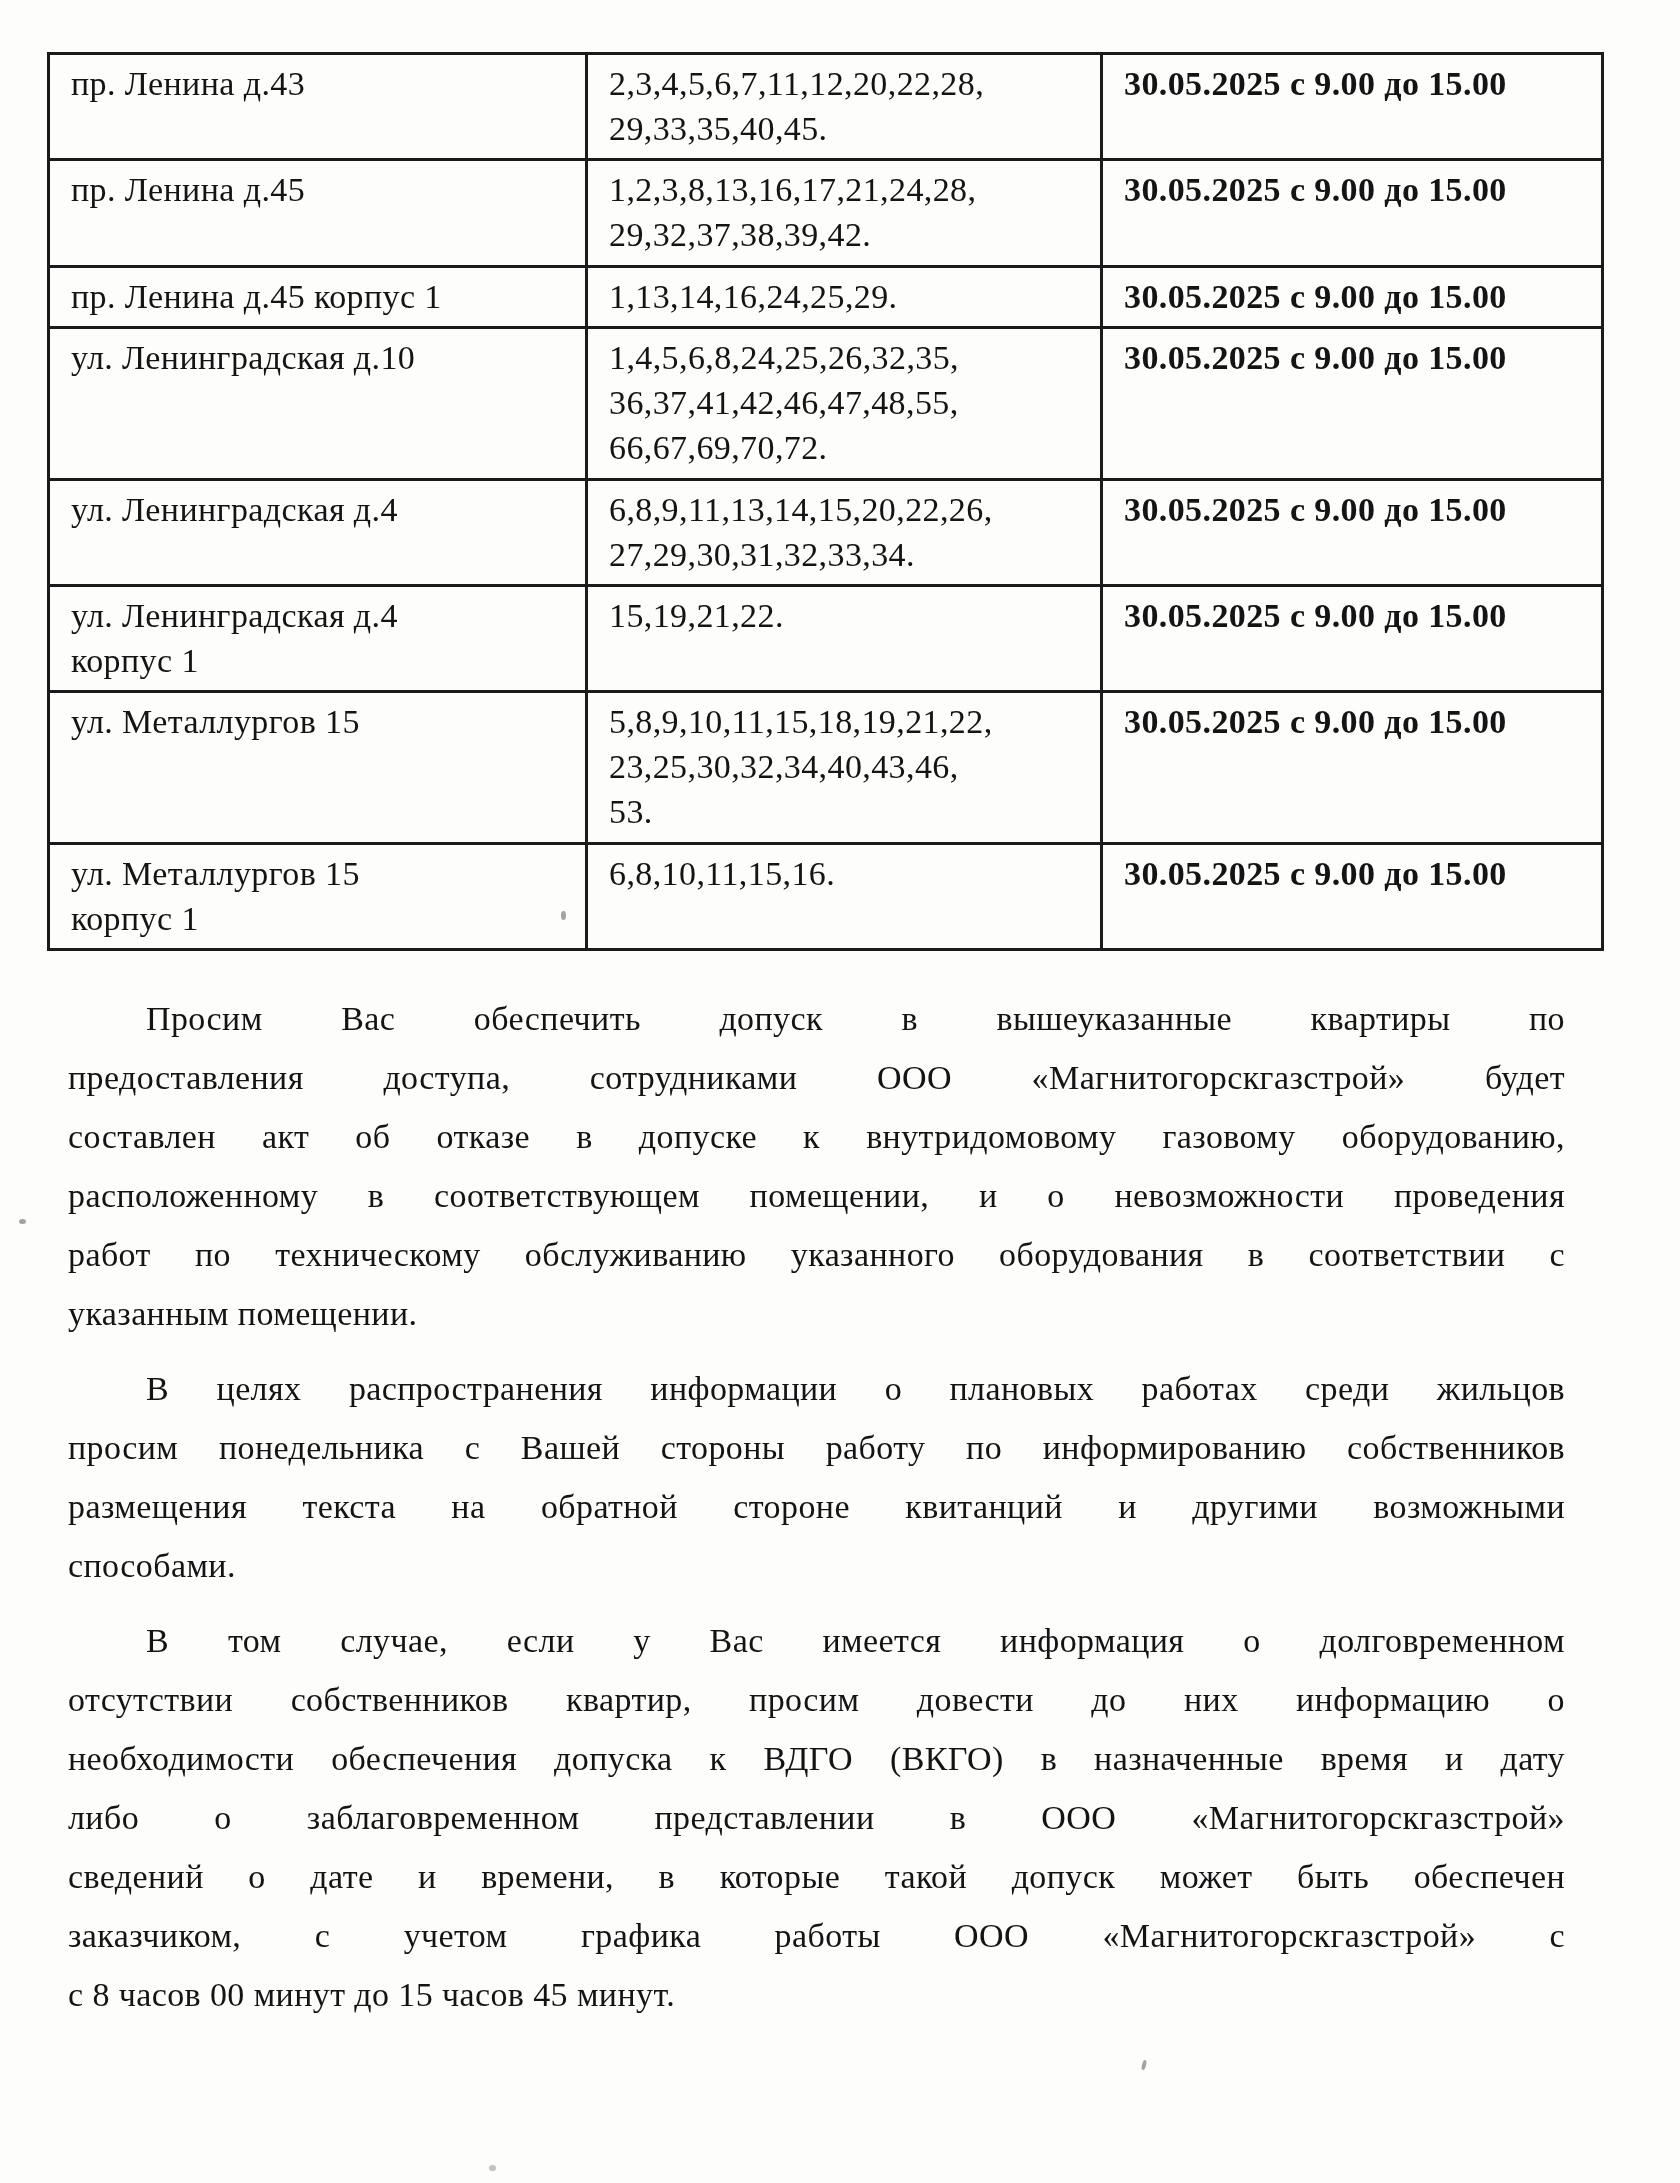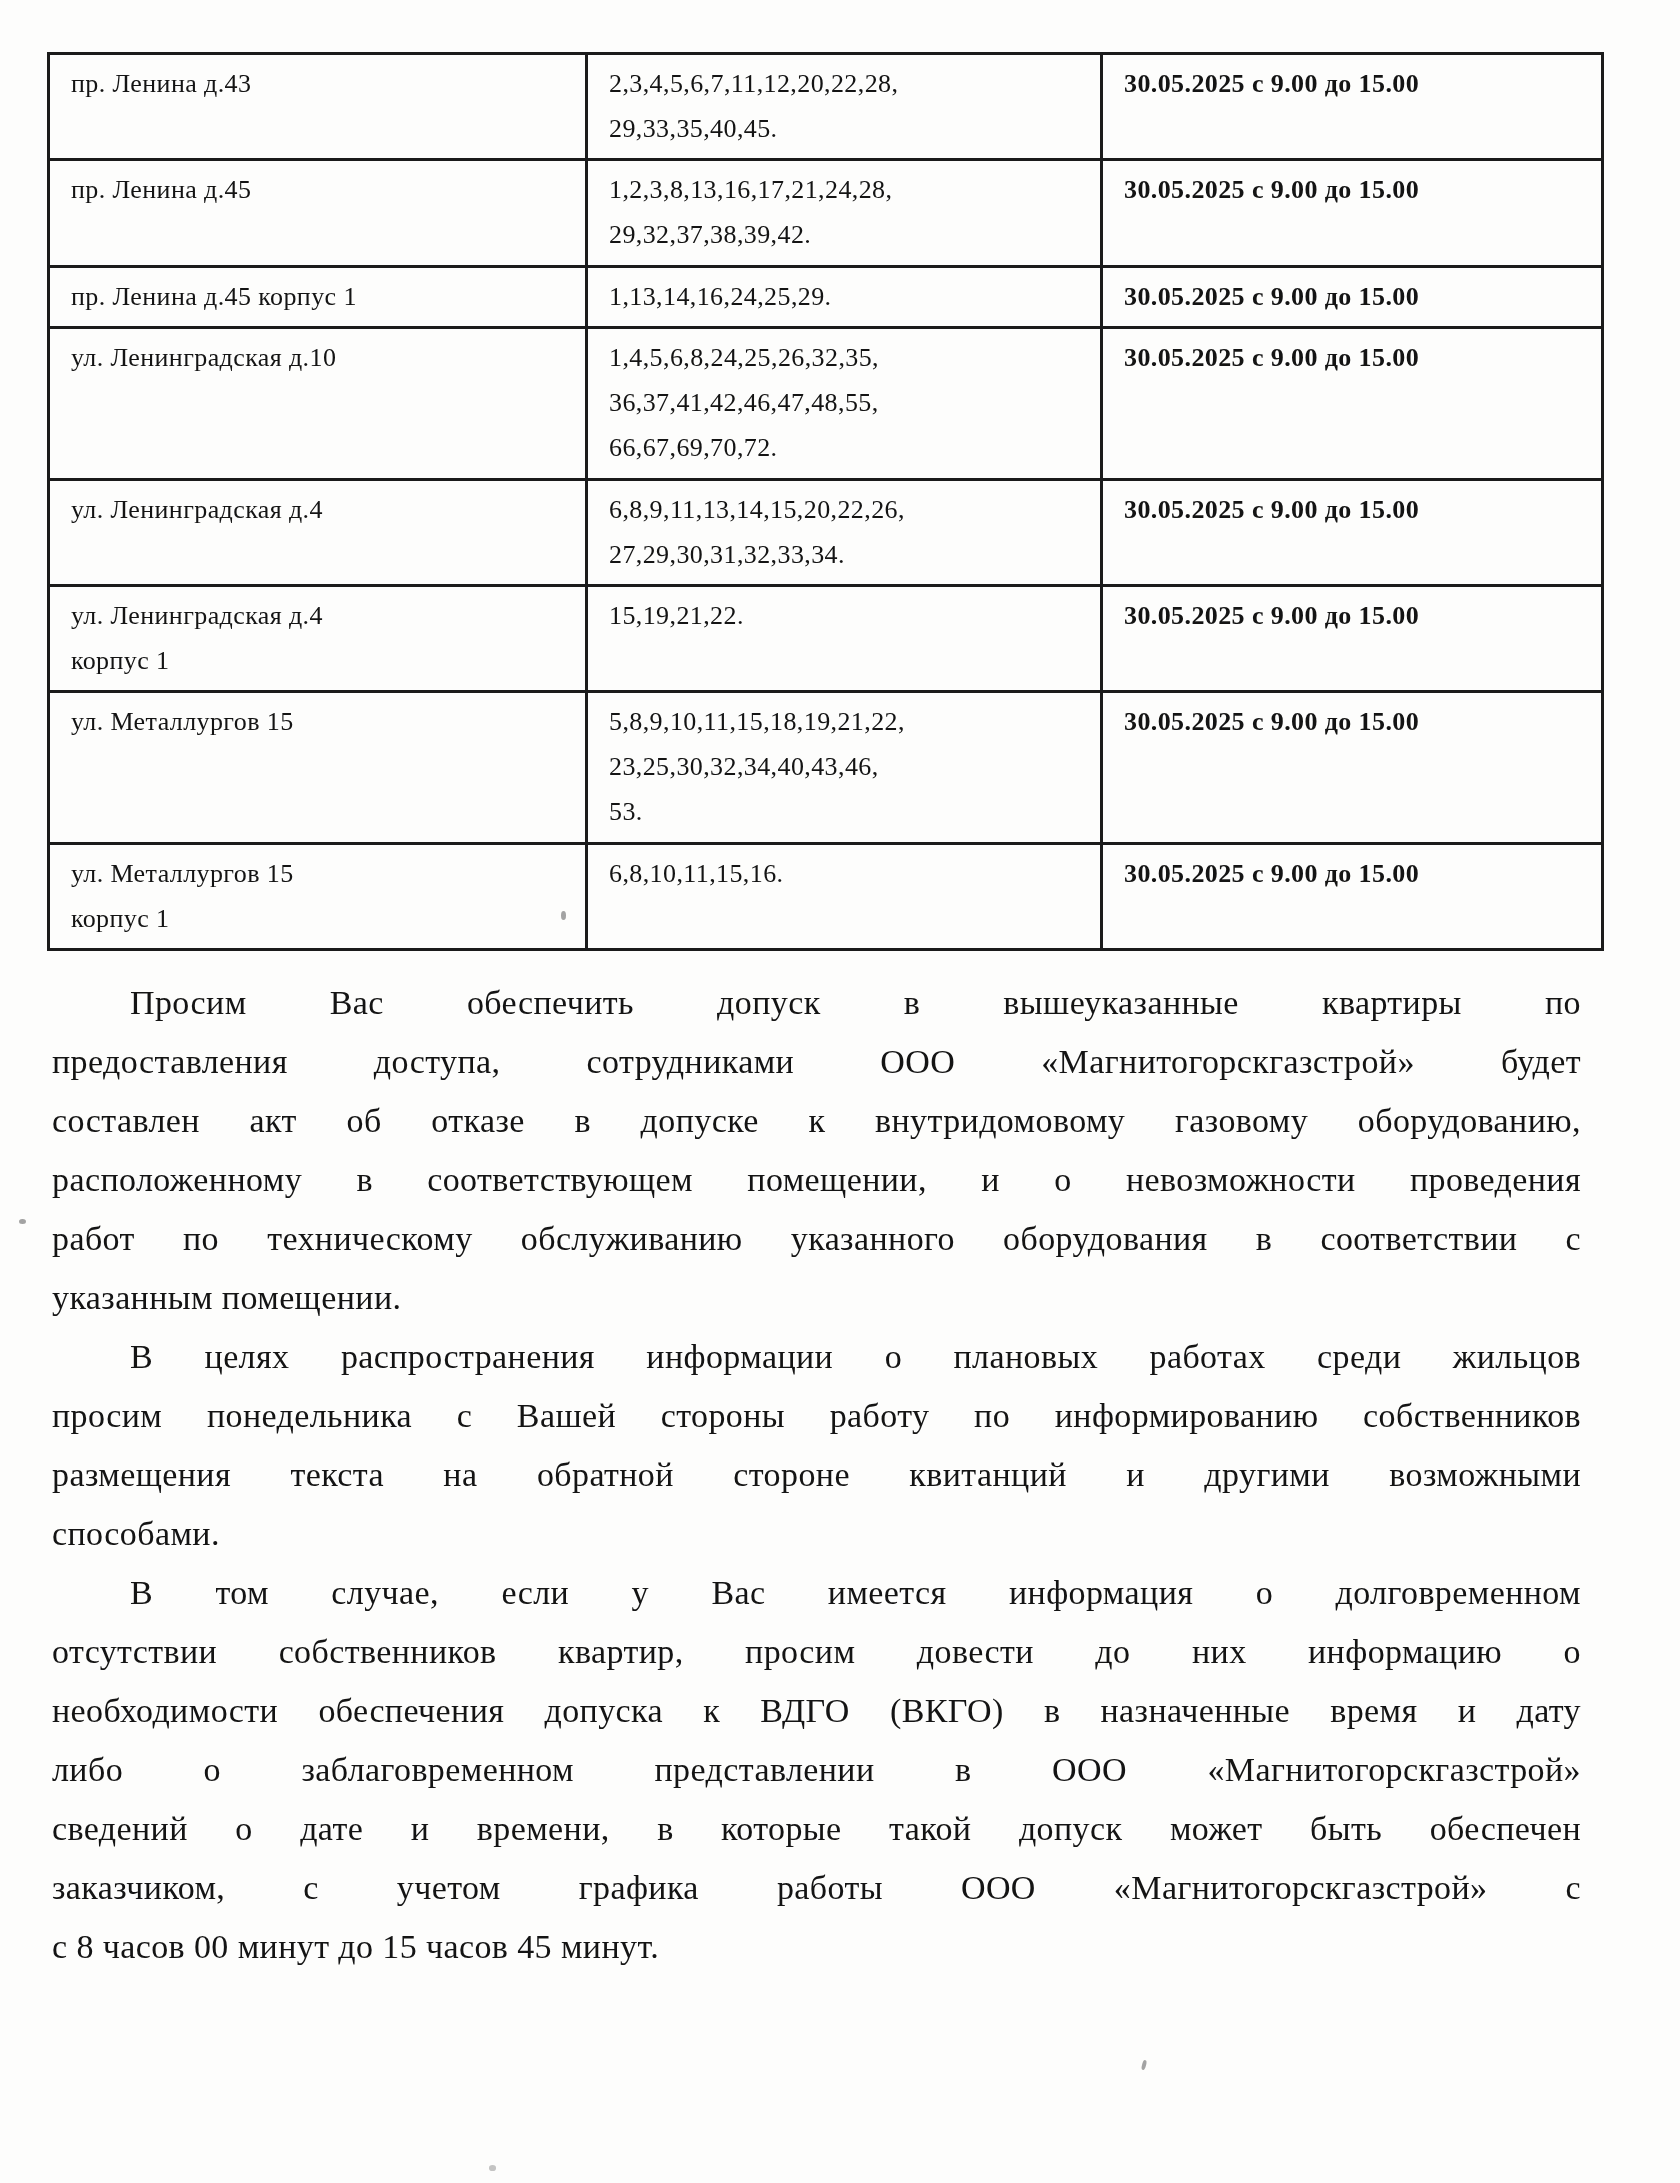--- a/index.html
+++ b/index.html
@@ -22,40 +22,40 @@
     position: absolute;
     left: 47px;
     top: 52px;
     width: 1554px;
     border-collapse: collapse;
     table-layout: fixed;
   }
   table.schedule td {
     border: 3px solid #1b1b1b;
     vertical-align: top;
-    font-size: 26px;
+    font-size: 34px;
     line-height: 45px;
     letter-spacing: 0.4px;
     padding: 6px 9px 7.4px 21px;
     white-space: pre-line;
   }
   td.col-apartments { padding-left: 18px; }
   td.col-datetime   { padding-left: 18px; font-weight: bold; }
 
   
   .body-text {
     position: absolute;
     left: 52px;
     top: 973px;
     width: 1529px;
     font-size: 34px;
     line-height: 59px;
     letter-spacing: 0.4px;
   }
-  .body-text .para { margin: 0; }
+  .body-text .para { margin: 16px; }
   .line {
     text-align: justify;
     text-align-last: justify;
   }
   .line.indent { text-indent: 78px; }
   .line.plain  { text-align-last: left; }
 
   
   .speck {
     position: absolute;

